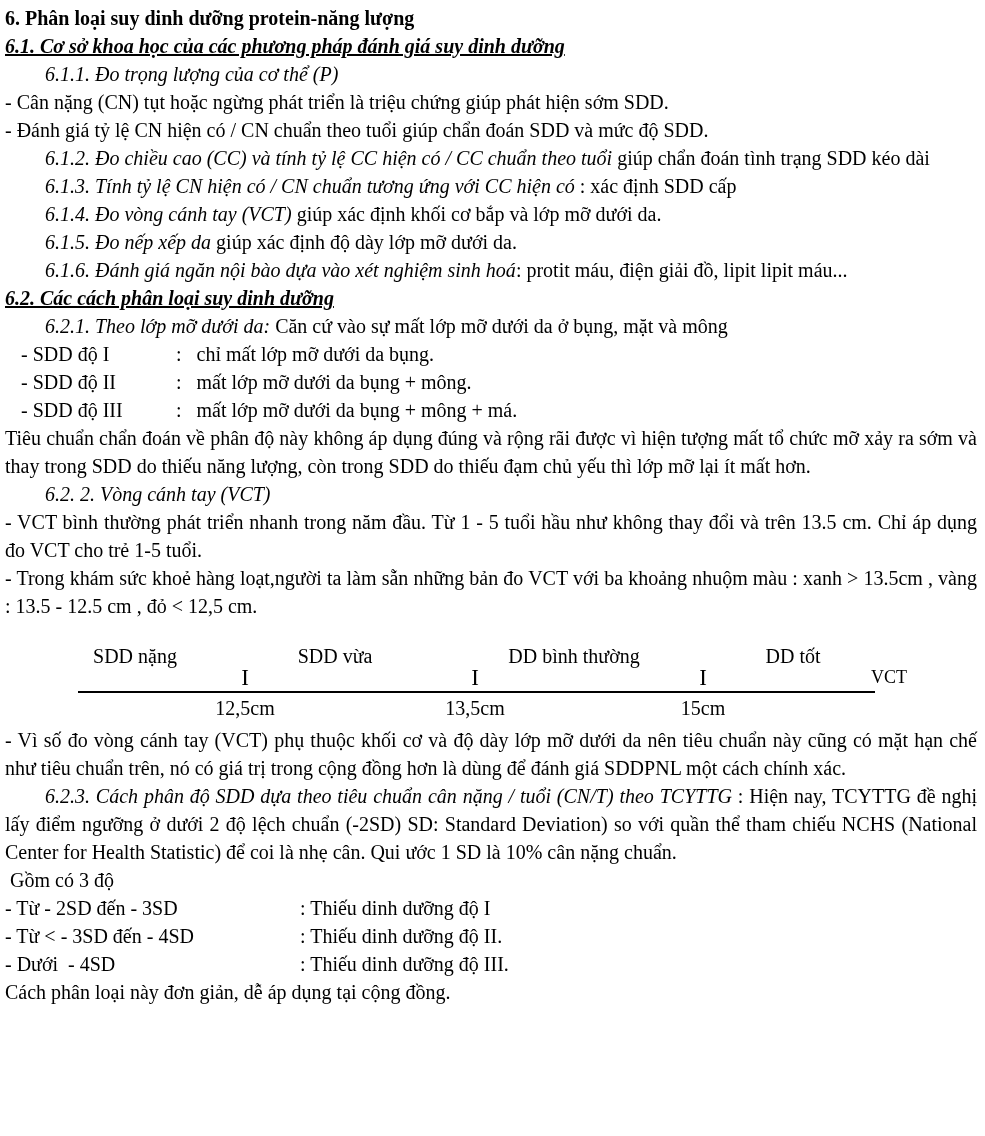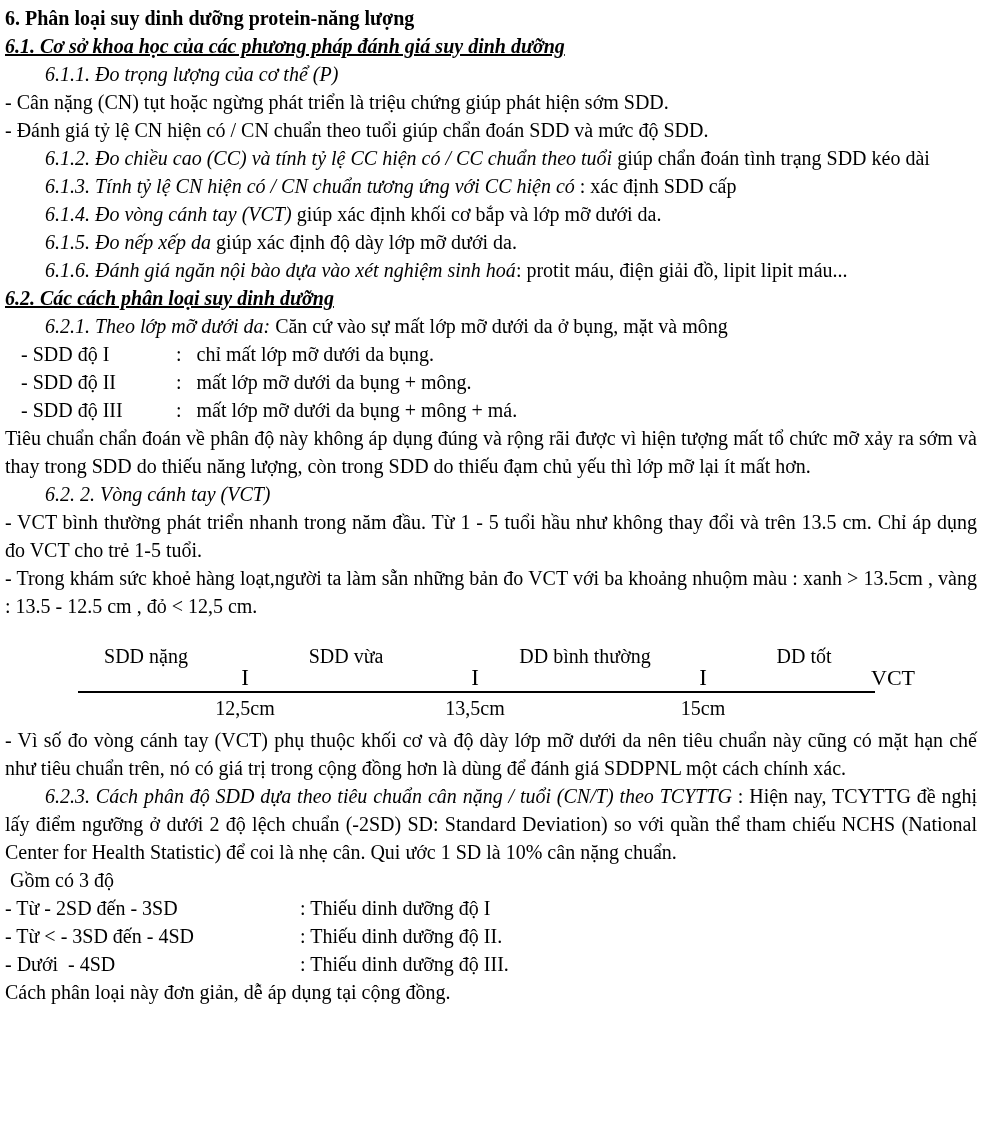--- a/index.html
+++ b/index.html
@@ -12,26 +12,26 @@
   p{margin:0;padding:0;}
   .b{font-weight:bold;}
   .i{font-style:italic;margin-left:40px;}
   .bi{font-weight:bold;font-style:italic;text-decoration:underline;}
   .just{text-align:justify;}
   .pre{white-space:pre-wrap;}
   .colL{display:inline-block;width:160px;white-space:pre-wrap;vertical-align:top;margin-left:11px;}
   .colW{display:inline-block;width:295px;white-space:pre-wrap;vertical-align:top;}
   
   .fig{position:relative;height:106px;}
-  .zone{position:absolute;top:22px;transform:translateX(-50%);white-space:nowrap;margin-left:11px;}
+  .zone{position:absolute;top:22px;transform:translateX(-50%);white-space:nowrap;}
   .z0{left:130px;} .z1{left:330px;} .z2{left:569px;} .z3{left:788px;}
   .axline{position:absolute;top:71px;left:73px;width:797px;border-top:2px solid #000;}
   .tick{position:absolute;top:45px;height:26px;line-height:26px;font-size:23px;transform:translateX(-50%);}
   .t0{left:240px;} .t1{left:470px;} .t2{left:698px;}
-  .vct{position:absolute;left:866px;top:44px;font-size:22px;line-height:27px;}
+  .vct{position:absolute;left:866px;top:44px;font-size:18px;line-height:27px;}
   .tval{position:absolute;top:74px;transform:translateX(-50%);white-space:nowrap;}
   .v0{left:240px;} .v1{left:470px;} .v2{left:698px;}
 </style>
 </head>
 <body>
 
 <p class="b">6. Phân loại suy dinh dưỡng protein-năng lượng</p>
 <p class="bi">6.1. Cơ sở khoa học của các phương pháp đánh giá suy dinh dưỡng</p>
 <p class="i">6.1.1. Đo trọng lượng của cơ thể (P)</p>
 <p>- Cân nặng (CN) tụt hoặc ngừng phát triển là triệu chứng giúp phát hiện sớm SDD.</p>

